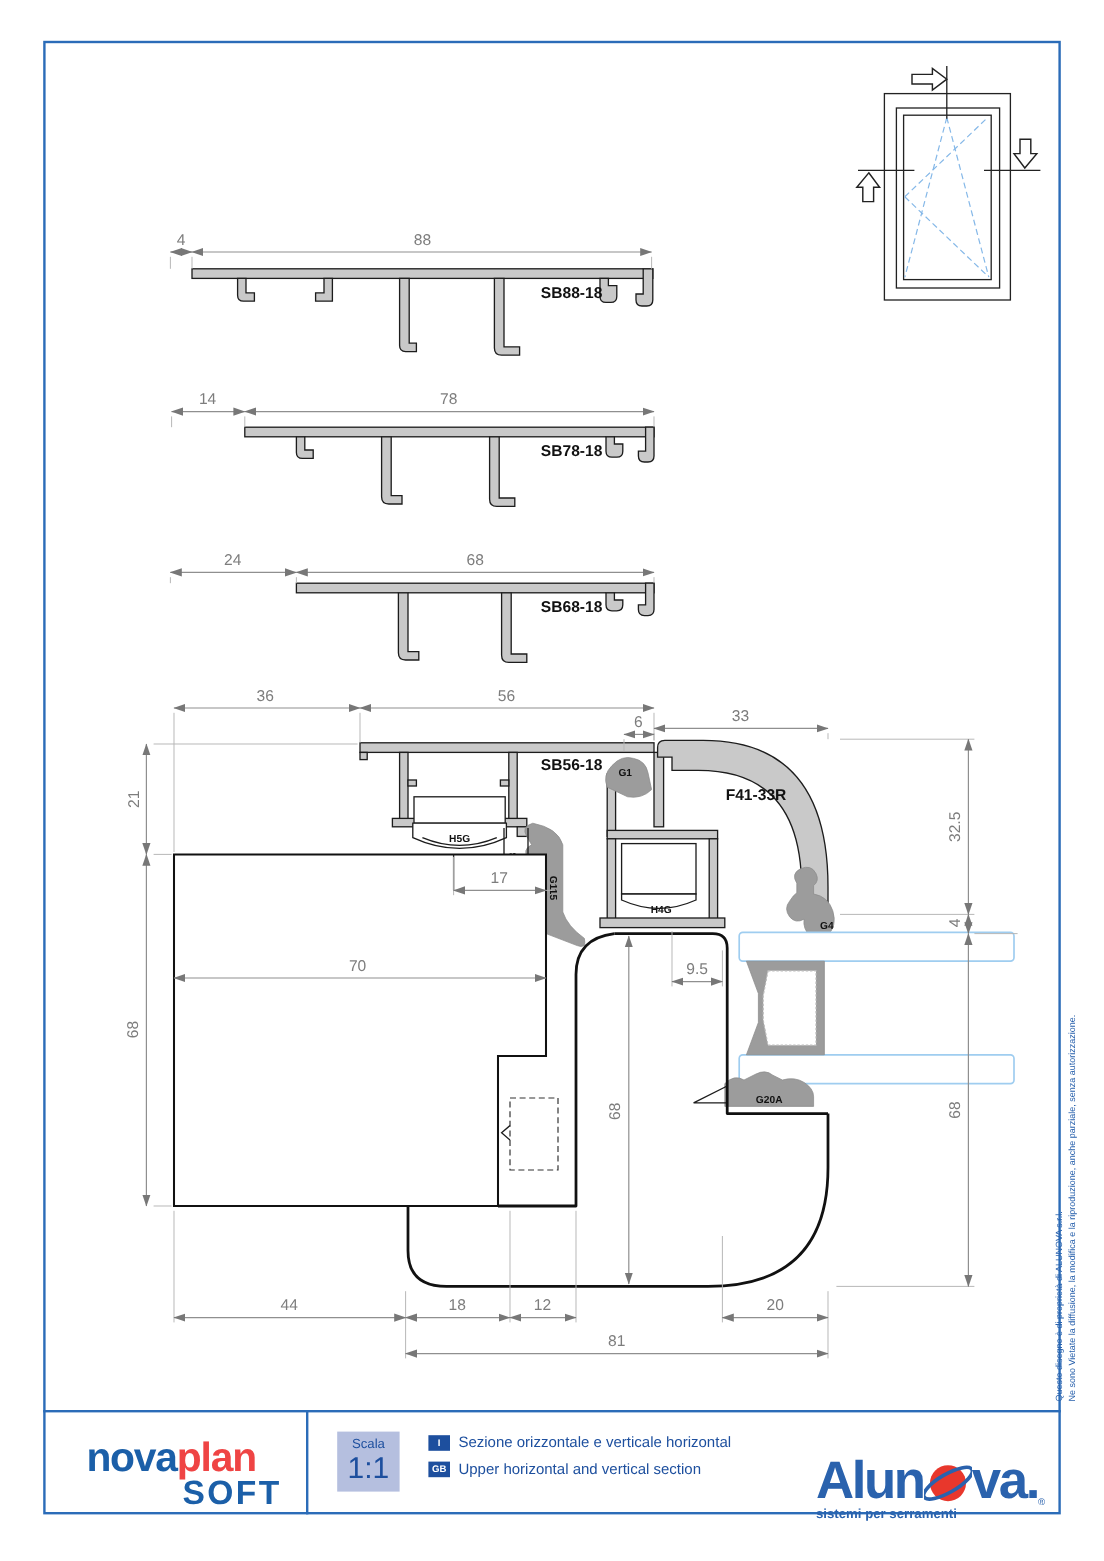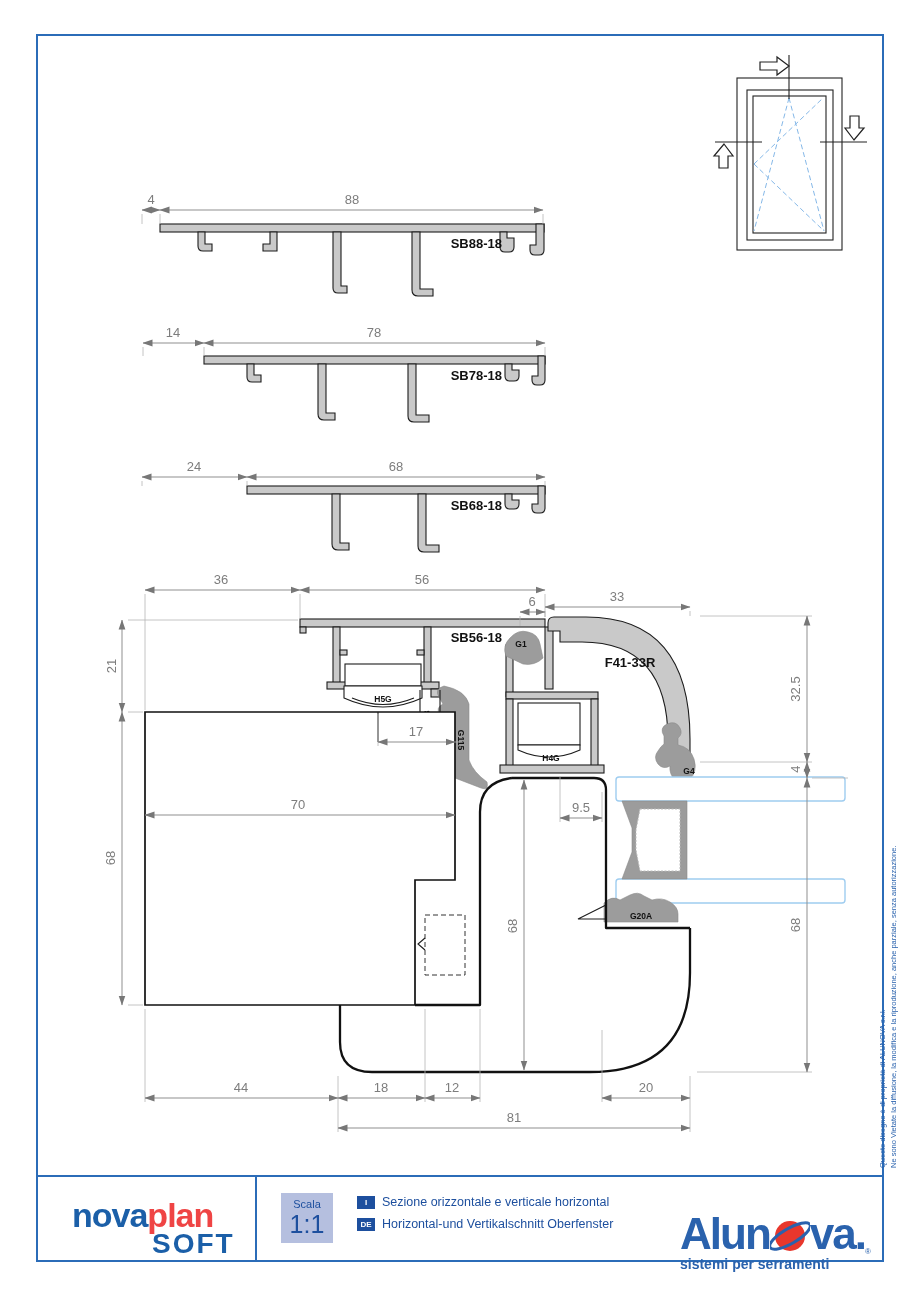--- a/index.html
+++ b/index.html
@@ -38,21 +38,21 @@
   .legend{position:absolute;left:357px;top:1191px;}
   .legend-row{display:flex;align-items:center;height:22px;}
   .legend-badge{width:18px;height:13px;background:#1d4f9e;color:#fff;font-size:8px;font-weight:bold;
                 display:flex;align-items:center;justify-content:center;margin-right:7px;flex:0 0 18px;}
   .legend-text{color:#1d4f9e;font-size:12.5px;white-space:nowrap;}
   .alunova{position:absolute;left:680px;top:1182px;width:200px;}
   .alunova-main{display:flex;align-items:center;color:#2a62ad;font-weight:bold;font-size:44px;
                 letter-spacing:-2px;line-height:1;margin-top:30px;}
   .alunova-globe{position:relative;width:40px;height:44px;flex:0 0 40px;}
   .alunova-reg{font-size:8px;align-self:flex-end;font-weight:normal;}
-  .alunova-tagline{color:#2a62ad;font-weight:bold;font-size:14px;margin-top:0px;letter-spacing:0px;}
+  .alunova-tagline{color:#2a62ad;font-weight:bold;font-size:11px;margin-top:0px;letter-spacing:0px;}
   .copyright{position:absolute;left:878px;top:1168px;transform:rotate(-90deg);
              transform-origin:top left;color:#2a62ad;font-size:7.5px;line-height:1.45;
              white-space:nowrap;}
 </style>
 </head>
 <body>
 
 <div id="page">
   <div id="frame"></div>
 
@@ -267,22 +267,22 @@
     <div class="s1">Scala</div>
     <div class="s2">1:1</div>
   </div>
 
   <div class="legend">
     <div class="legend-row">
       <span class="legend-badge">I</span>
       <span class="legend-text">Sezione orizzontale e verticale horizontal</span>
     </div>
     <div class="legend-row">
-      <span class="legend-badge">DE</span>
-      <span class="legend-text">Horizontal-und Vertikalschnitt Oberfenster</span>
+      <span class="legend-badge">GB</span>
+      <span class="legend-text">Upper horizontal and vertical section</span>
     </div>
   </div>
 
   <div class="alunova">
     <div class="alunova-main">
       <span>Alun</span>
       <span class="alunova-globe">
         <svg width="40" height="44" viewBox="0 0 40 44">
           <circle cx="20" cy="24" r="15" fill="#e8372c"></circle>
           <ellipse cx="20" cy="24" rx="23" ry="7.5" fill="none" stroke="#2a62ad" stroke-width="3" transform="rotate(-30 20 24)"></ellipse>

